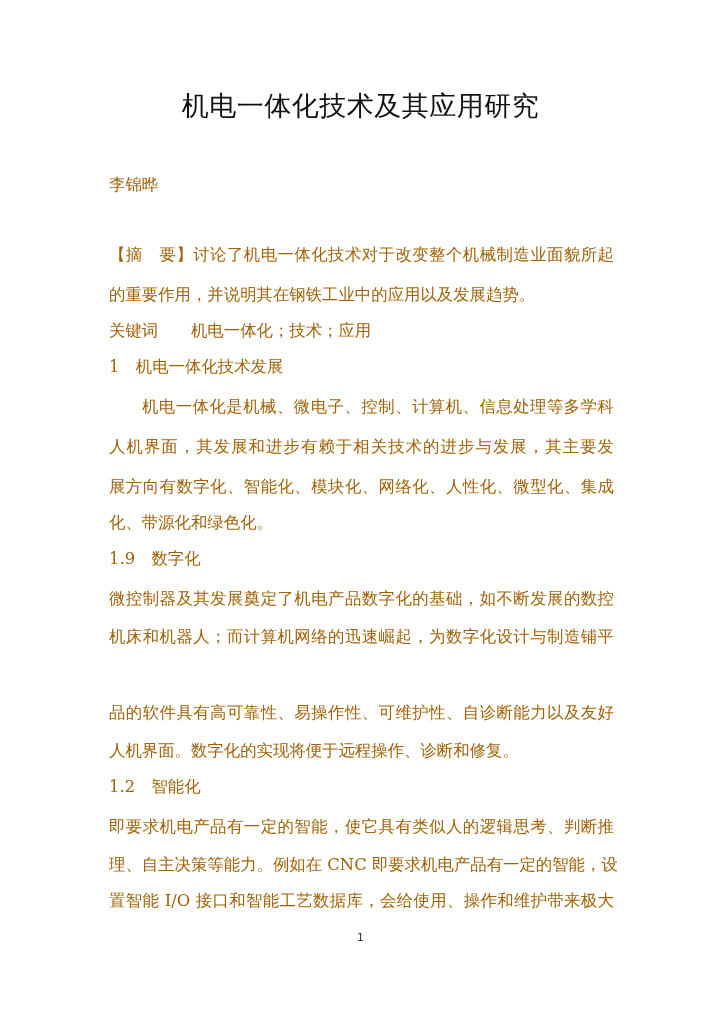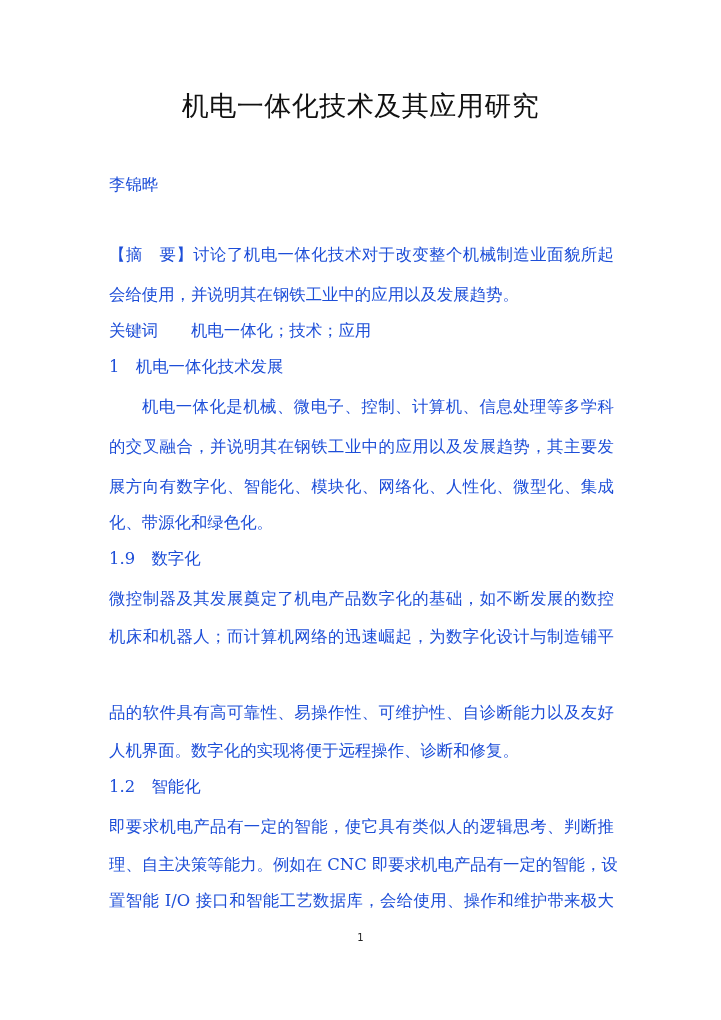--- a/index.html
+++ b/index.html
@@ -35,21 +35,21 @@
       font-family: "DejaVu Serif", "Liberation Serif", serif;
     }
     .line {
       position: absolute;
       left: 109px;
       width: 505px;
       font-size: 16.4px;
       line-height: 22px;
       white-space: nowrap;
       overflow: visible;
-      color: #1d4ed8;
+      color: #a16207;
     }
     .justify {
       text-align: justify;
       text-align-last: justify;
     }
     .indent { padding-left: 33px; width: 472px; }
     .page-number {
       position: absolute;
       left: 0;
       width: 721px;
@@ -65,28 +65,28 @@
 <body>
 
 <div class="page">
 
   <div class="title">机电一体化技术及其应用研究</div>
 
   <div class="line" style="top:174px;">李锦晔</div>
 
 
   <div class="line justify" style="top:244px;">【摘　要】讨论了机电一体化技术对于改变整个机械制造业面貌所起</div>
-  <div class="line" style="top:284px;">会给使用，并说明其在钢铁工业中的应用以及发展趋势。</div>
+  <div class="line" style="top:284px;">的重要作用，并说明其在钢铁工业中的应用以及发展趋势。</div>
 
   <div class="line" style="top:320px;">关键词　　机电一体化；技术；应用</div>
 
   <div class="line" style="top:356px;">1　机电一体化技术发展</div>
 
   <div class="line justify indent" style="top:396px;">机电一体化是机械、微电子、控制、计算机、信息处理等多学科</div>
-  <div class="line justify" style="top:436px;">的交叉融合，并说明其在钢铁工业中的应用以及发展趋势，其主要发</div>
+  <div class="line justify" style="top:436px;">人机界面，其发展和进步有赖于相关技术的进步与发展，其主要发</div>
   <div class="line justify" style="top:476px;">展方向有数字化、智能化、模块化、网络化、人性化、微型化、集成</div>
   <div class="line" style="top:512px;">化、带源化和绿色化。</div>
 
   <div class="line" style="top:548px;">1.9　数字化</div>
 
   <div class="line justify" style="top:588px;">微控制器及其发展奠定了机电产品数字化的基础，如不断发展的数控</div>
   <div class="line justify" style="top:626px;">机床和机器人；而计算机网络的迅速崛起，为数字化设计与制造铺平</div>
   <div class="line justify" style="top:702px;">品的软件具有高可靠性、易操作性、可维护性、自诊断能力以及友好</div>
   <div class="line" style="top:740px;">人机界面。数字化的实现将便于远程操作、诊断和修复。</div>
 

